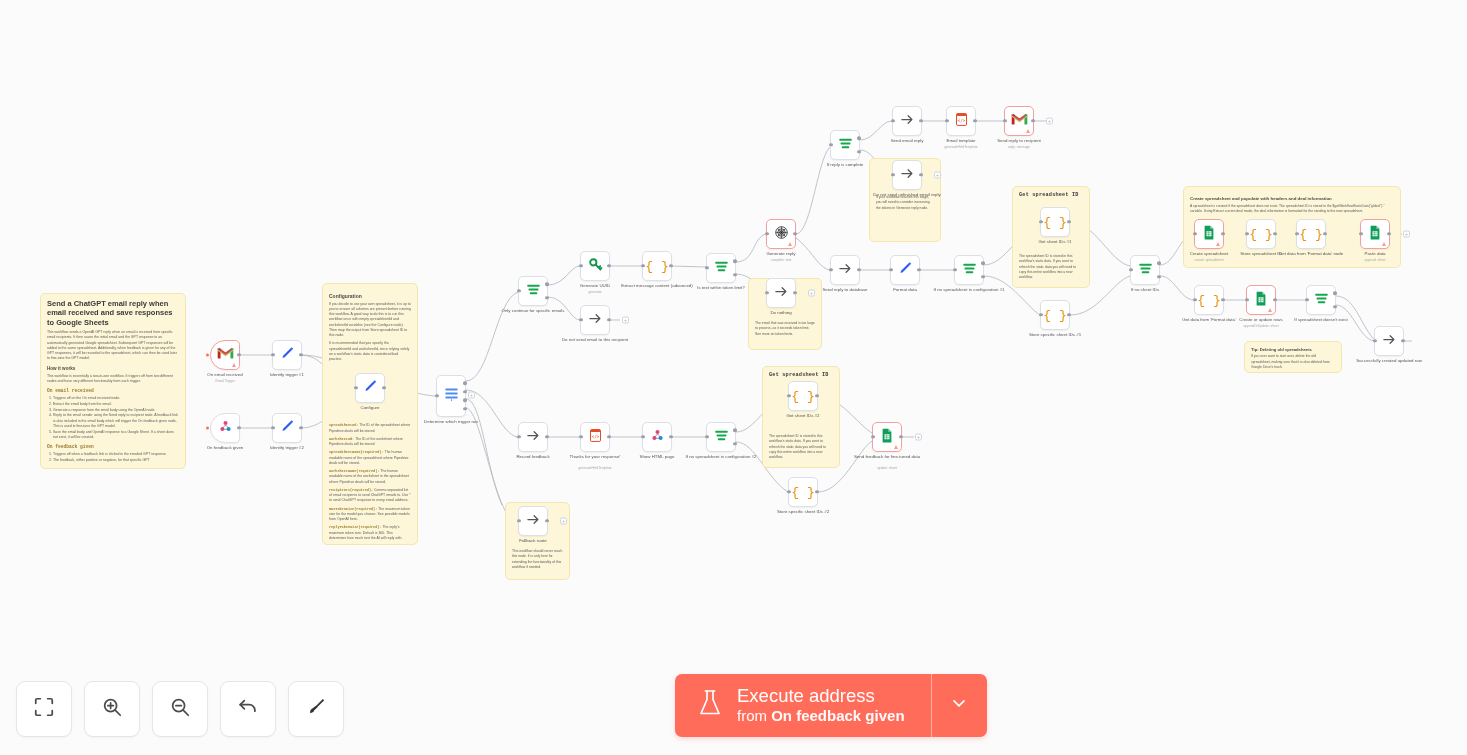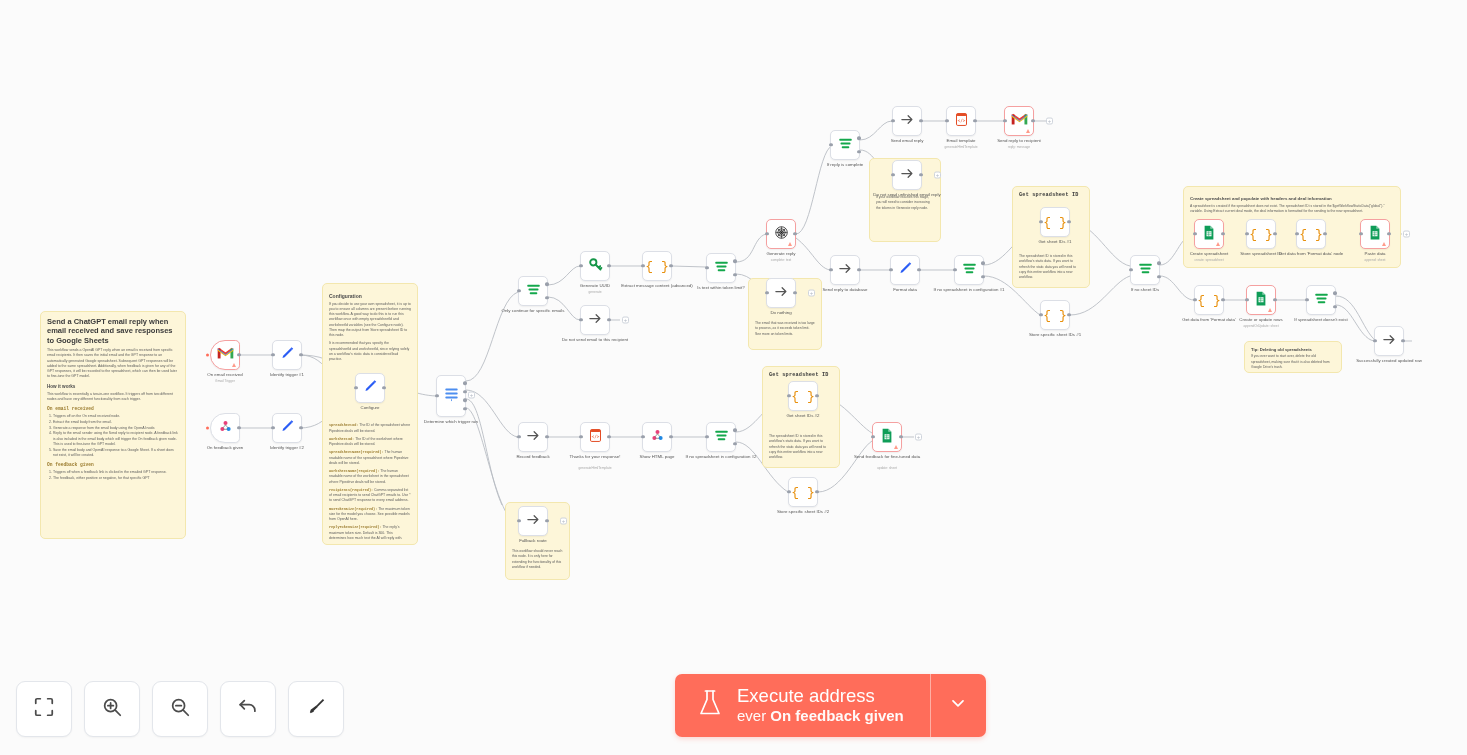--- a/index.html
+++ b/index.html
@@ -193,21 +193,21 @@
       <path d="M736,432 C 755,432 766,400 788,396"></path>
       <path d="M736,442 C 755,442 766,478 788,492"></path>
       <path d="M818,396 C 840,396 858,425 872,433"></path>
       <path d="M818,492 C 842,492 858,450 872,441"></path>
       <path d="M902,437 L914,437"></path>
 
       <path d="M548,521 L560,521"></path>
     </g>
   </svg>
 
-  <div class="sticky" style="left:40px; top:311px; width:146px; height:228px;">
+  <div class="sticky" style="left:40px; top:293px; width:146px; height:176px;">
     <h3>Send a ChatGPT email reply when email received and save responses to Google Sheets</h3>
     <p>This workflow sends a OpenAI GPT reply when an email is received from specific email recipients. It then saves the initial email and the GPT response to an automatically generated Google spreadsheet. Subsequent GPT responses will be added to the same spreadsheet. Additionally, when feedback is given for any of the GPT responses, it will be recorded to the spreadsheet, which can then be used later to fine-tune the GPT model.</p>
     <h4>How it works</h4>
     <p>This workflow is essentially a two-in-one workflow. It triggers off from two different nodes and have very different functionality from each trigger.</p>
     <h4 class="mono">On email received</h4>
     <ol>
       <li>Triggers off on the On email received node.</li>
       <li>Extract the email body from the email.</li>
       <li>Generate a response from the email body using the OpenAI node.</li>
       <li>Reply to the email sender using the Send reply to recipient node. A feedback link is also included in the email body which will trigger the On feedback given node. This is used to fine-tune the GPT model.</li>
@@ -898,21 +898,21 @@
     <div id="execute-btn">
       <span>
         <svg width="26" height="30" viewBox="0 0 26 30" fill="none" stroke="#fff" stroke-width="1.7" stroke-linecap="round" stroke-linejoin="round">
           <path d="M10 3v8.5L4 25.5h18L16 11.5V3"></path>
             <path d="M8.4 3h9.2"></path>
         </svg>
       </span>
       <span>
         <span class="txt1" style="display:block;">Execute address</span>
         <span class="txt2" style="display:block;">
-          <span>ever </span><b>On feedback given</b>
+          <span>from </span><b>On feedback given</b>
         </span>
       </span>
     </div>
     <div id="execute-caret">
       <span>
         <svg width="20" height="20" viewBox="0 0 24 24" fill="none" stroke="#fff" stroke-width="2.1" stroke-linecap="round" stroke-linejoin="round">
             <path d="M6 9.5l6 6 6-6"></path>
           </svg>
       </span>
     </div>

